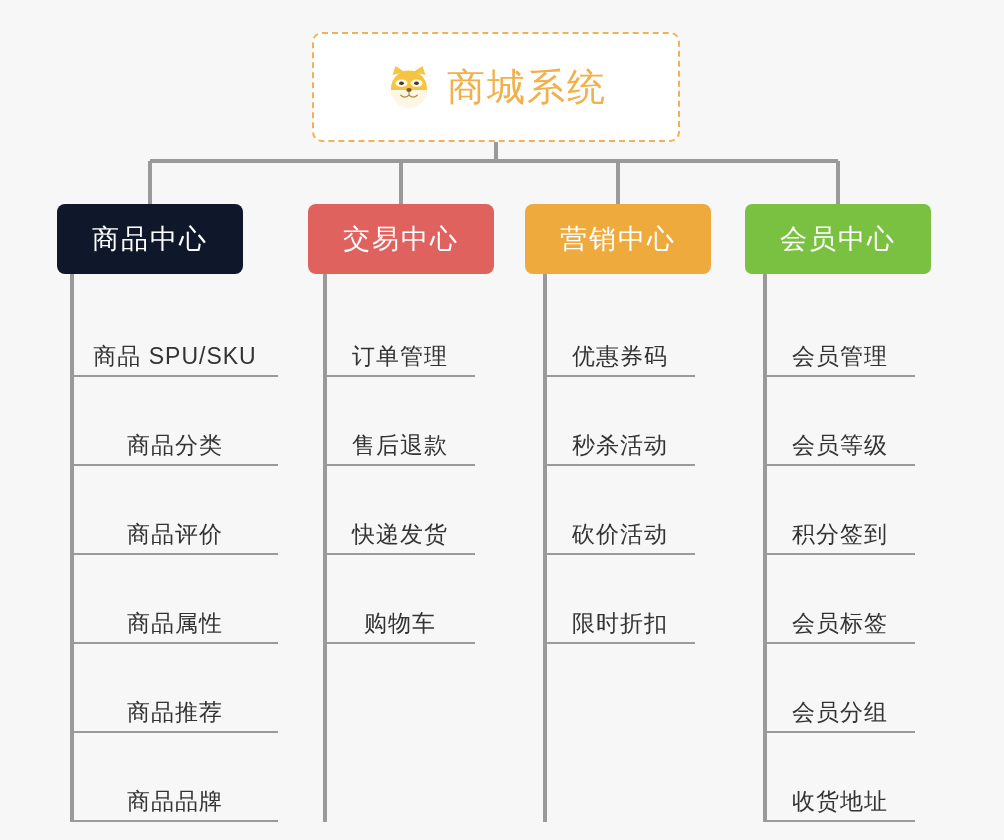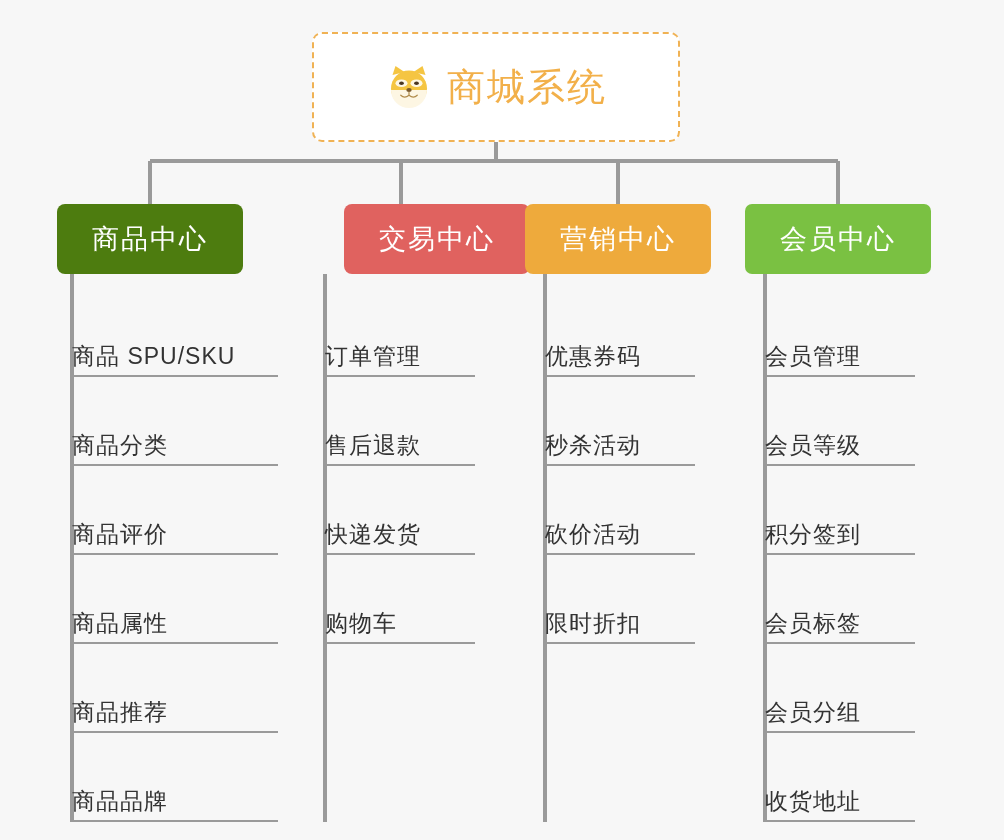--- a/index.html
+++ b/index.html
@@ -81,21 +81,21 @@
     position: absolute;
     top: 288px;
   }
   .leaf-item {
     position: relative;
     height: 89px;
     box-sizing: border-box;
     border-bottom: 2px solid #9a9a9a;
     display: flex;
     align-items: flex-end;
-    justify-content: flex-start;
+    justify-content: center;
     padding-bottom: 4px;
   }
   .leaf-label {
     font-size: 23px;
     color: #333333;
     letter-spacing: 1px;
     white-space: nowrap;
     line-height: 1.1;
     padding-bottom: 2px;
   }
@@ -141,21 +141,21 @@
       <ellipse cx="42" cy="27" rx="3.2" ry="2.4" fill="#4a3520"></ellipse>
 
       <ellipse cx="32" cy="36" rx="3.6" ry="2.6" fill="#7a5a2e"></ellipse>
 
       <path d="M32 39 L32 43 M32 43 q-6 5 -11 0 M32 43 q6 5 11 0" stroke="#b08b4a" stroke-width="1.6" fill="none" stroke-linecap="round"></path>
     </svg>
     <div class="root-title">商城系统</div>
   </div>
 
   <div id="nodes">
-      <div class="cat-box" style="left: 57px; top: 204px; width: 186px; background: #4d7c0f;">
+      <div class="cat-box" style="left: 57px; top: 204px; width: 186px; background: #0f172a;">
         <span>商品中心</span>
       </div>
       <div class="leaf-col" style="left: 72px; width: 206px;">
         <div class="leaf-item">
           <span class="leaf-label">商品 SPU/SKU</span>
         </div>
         <div class="leaf-item">
           <span class="leaf-label">商品分类</span>
         </div>
         <div class="leaf-item">
@@ -164,21 +164,21 @@
         <div class="leaf-item">
           <span class="leaf-label">商品属性</span>
         </div>
         <div class="leaf-item">
           <span class="leaf-label">商品推荐</span>
         </div>
         <div class="leaf-item">
           <span class="leaf-label">商品品牌</span>
         </div>
       </div>
-      <div class="cat-box" style="left: 308px; top: 204px; width: 186px; background: rgb(224, 98, 95); margin-left: 36px;">
+      <div class="cat-box" style="left: 308px; top: 204px; width: 186px; background: rgb(224, 98, 95);">
         <span>交易中心</span>
       </div>
       <div class="leaf-col" style="left: 325px; width: 150px;">
         <div class="leaf-item">
           <span class="leaf-label">订单管理</span>
         </div>
         <div class="leaf-item">
           <span class="leaf-label">售后退款</span>
         </div>
         <div class="leaf-item">

